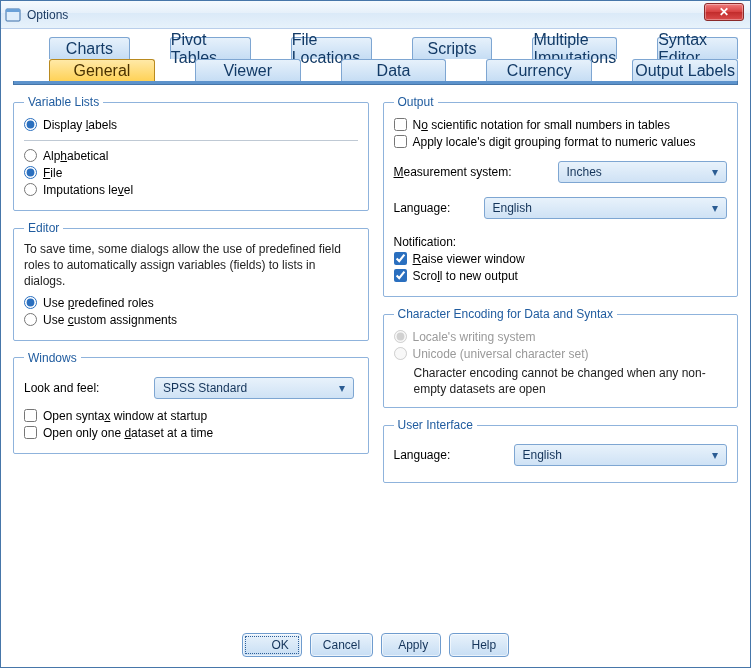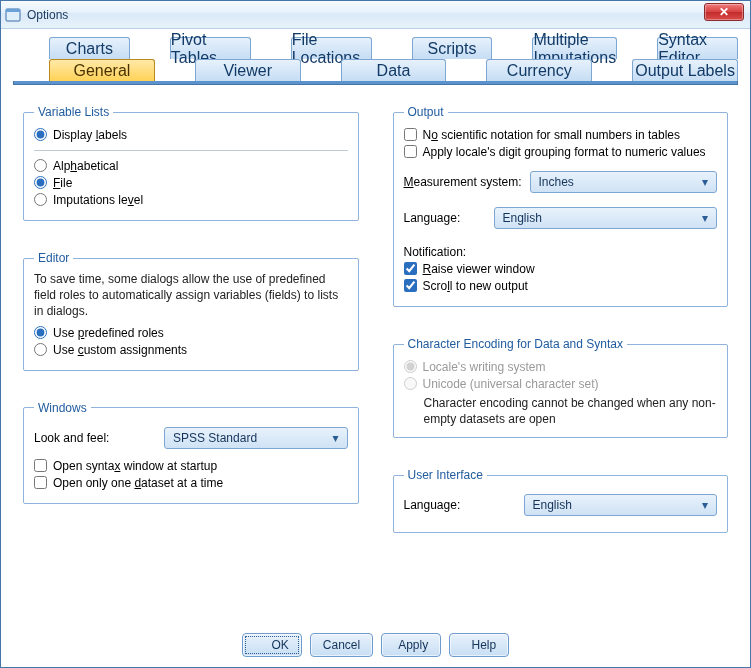--- a/index.html
+++ b/index.html
@@ -66,21 +66,21 @@
     border-color:#b98a1f; color:#4a3200; font-weight:normal;
   }
   .tabbar-bottom {
     height:4px; background:#5d93cc; border:1px solid #4676a9; border-top:none;
     margin-bottom:10px;
   }
   .panels { flex:1; display:flex; gap:14px; }
   .left, .right { flex:1; display:flex; flex-direction:column; gap:10px; }
   fieldset.group {
     border:1px solid #8fb3dc; border-radius:2px;
-    padding:6px 10px 10px 10px; margin:10px;
+    padding:6px 10px 10px 10px; margin:0;
   }
   fieldset.group > legend {
     padding:0 4px; color:#205c9f; font-size:12px;
   }
   .radio, .check { display:flex; align-items:flex-start; margin:3px 0; }
   .radio input, .check input { margin:0 6px 0 0; accent-color:#2a6fbf; }
   .disabled { color:#9a9a9a; }
   .underline { text-decoration: underline; text-decoration-color: inherit; }
   .hr { border:none; border-top:1px solid #bfc9d4; margin:8px 0; }
   .note { color:#222; line-height:1.35; }
@@ -105,21 +105,21 @@
   .btn {
     min-width:60px; height:24px; padding:0 12px;
     background: linear-gradient(to bottom, #e8f2fb, #c7def4);
     border:1px solid #6f9cce; border-radius:4px;
     color:#14345a; display:flex; align-items:center; justify-content:flex-end;
     cursor:pointer;
     box-shadow: inset 0 0 0 1px rgba(255,255,255,0.6);
   }
   .btn.focus { outline:1px dotted #2d5e97; outline-offset:-4px; }
   .right fieldset.group .info { color:#222; margin:4px 0 0 20px; line-height:1.35; }
-  .group.output .field .lbl { width:126px; }
+  .group.output .field .lbl { width:164px; }
   .combo.wide { max-width:200px; }
   .right .group.ui .field .lbl { width:120px; }
 </style>
 </head>
 <body>
 
 <div class="window">
   <div class="titlebar">
     <span class="title-icon">
       <svg width="16" height="16" viewBox="0 0 16 16">

